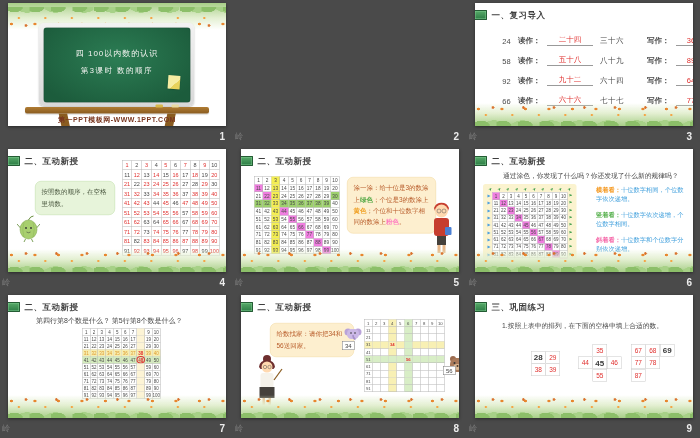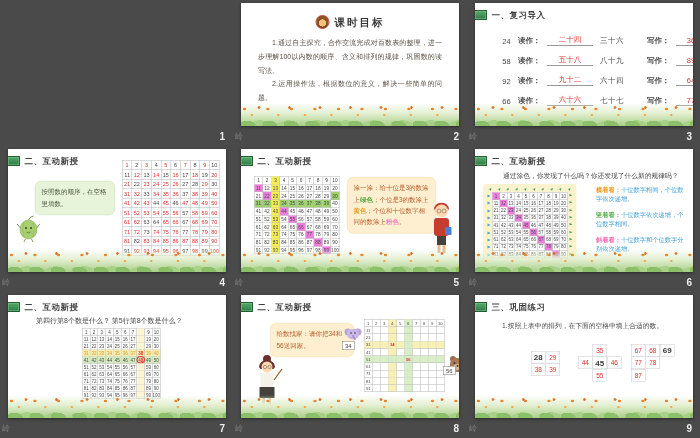--- a/index.html
+++ b/index.html
@@ -111,40 +111,46 @@
 
   .monkey{width:24px;height:24px;border-radius:50%;background:radial-gradient(circle at 50% 58%,#f1c27d 38%,#8d5524 40%);border:2px solid #b5432e;box-shadow:inset 0 -2px 0 rgba(0,0,0,.15);}
   svg{display:block;}
 </style>
 </head>
 <body>
 
 <div class="page">
 
   <div class="cell">
+    <div class="thumb">
+      <div class="inner">
+        <div class="grass top"></div>
+        <div class="board-frame">
+          <div class="board">
+            <div class="b-line1">四  100以内数的认识</div>
+            <div class="b-line2">第3课时   数的顺序</div>
+            <div class="note"></div>
+          </div>
+        </div>
+        <div class="ledge">
+          <span class="chalk c1"></span>
+          <span class="chalk c2"></span>
+        </div>
+        <div class="leg l1"></div>
+        <div class="leg l2"></div>
+        <div class="s1-footer">第一PPT模板网-WWW.1PPT.COM</div>
+      </div>
+    </div>
     <div class="band">
       <span class="wm"></span>
       <span class="pnum">1</span>
     </div>
   </div>
 
   <div class="cell">
-    <div class="thumb">
-      <div class="inner">
-        <div class="hdr2">
-          <span class="monkey"></span>
-          <span class="htitle2">课时目标</span>
-        </div>
-        <div class="s2-body">
-          <p>1.通过自主探究，合作交流完成对百数表的整理，进一步理解100以内数的顺序、含义和排列的规律，巩固数的读写法。</p>
-          <p>2.运用操作法，根据数位的意义，解决一些简单的问题。</p>
-        </div>
-        <div class="grass"></div>
-      </div>
-    </div>
     <div class="band">
       <span class="wm">岭</span>
       <span class="pnum">2</span>
     </div>
   </div>
 
   <div class="cell">
     <div class="thumb">
       <div class="inner">
         <div class="hdr">

